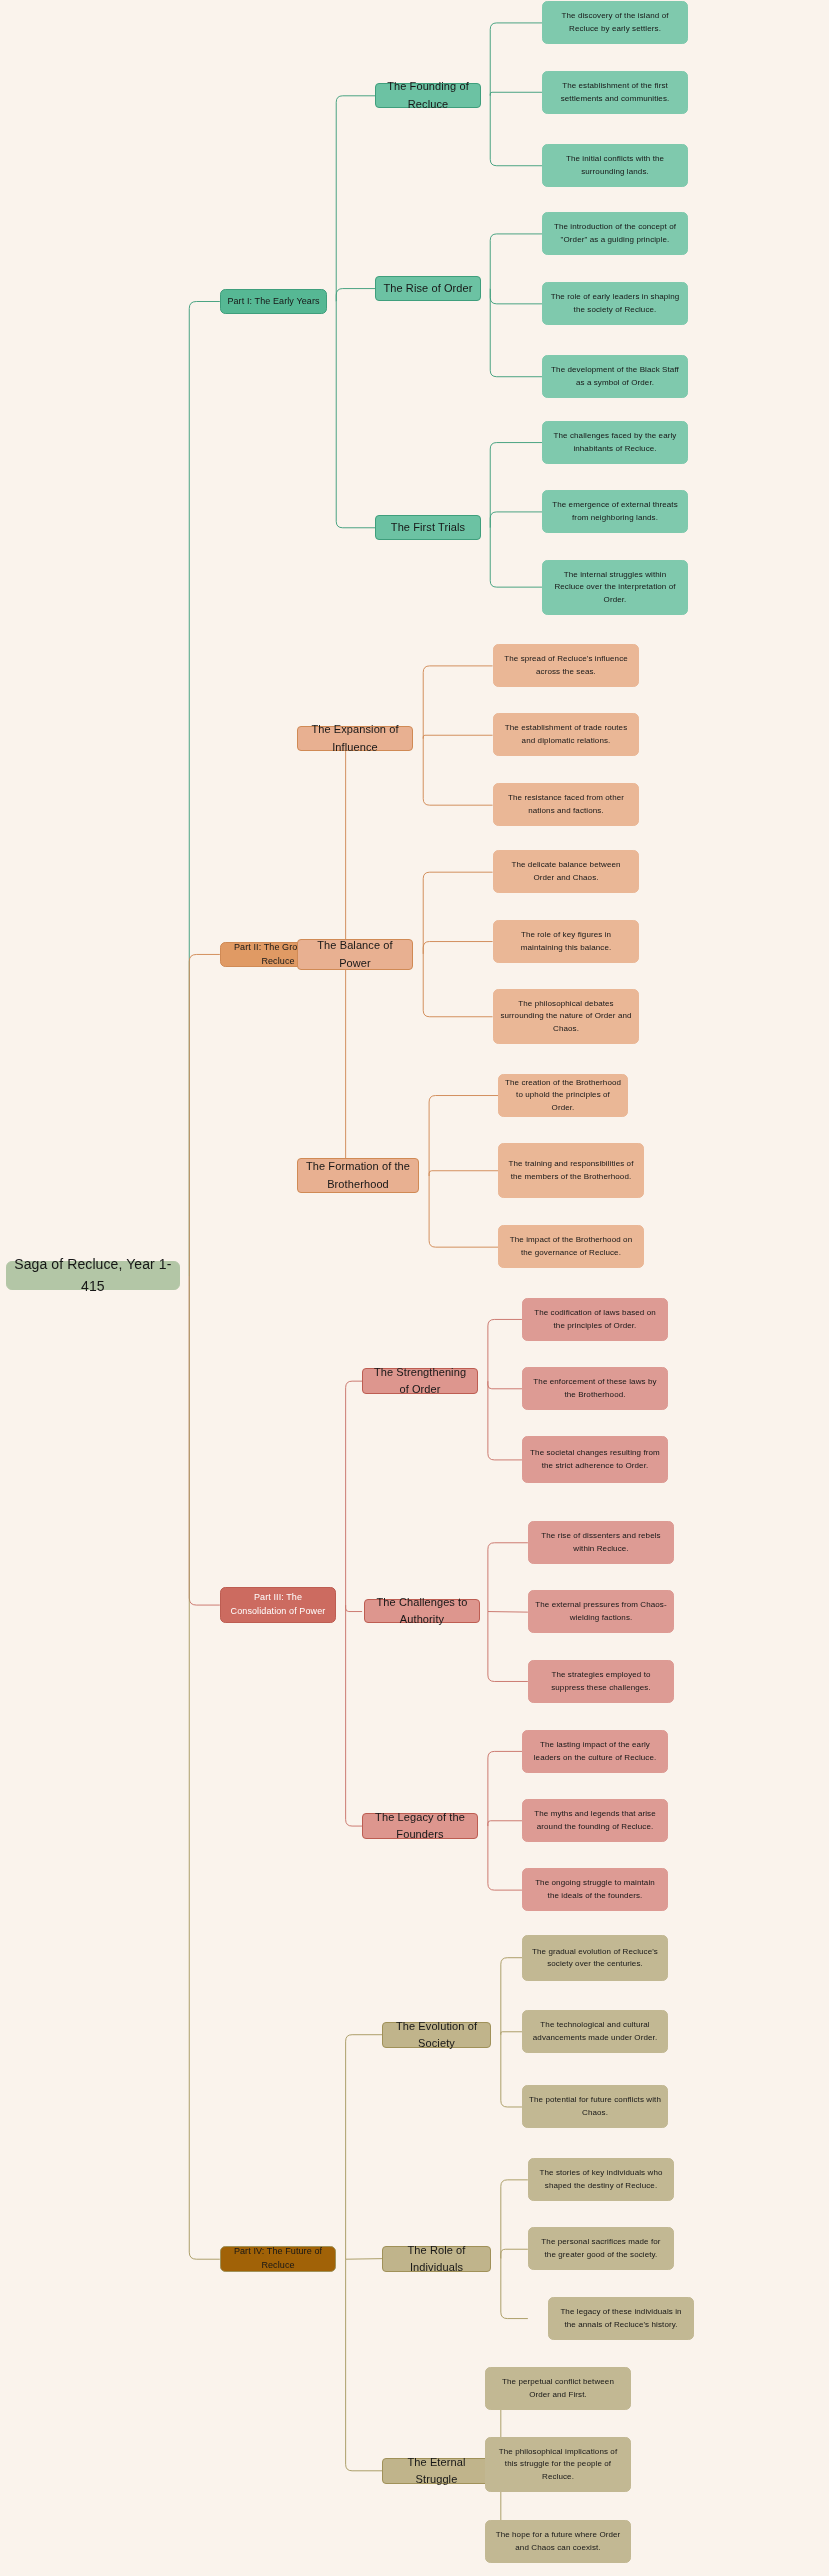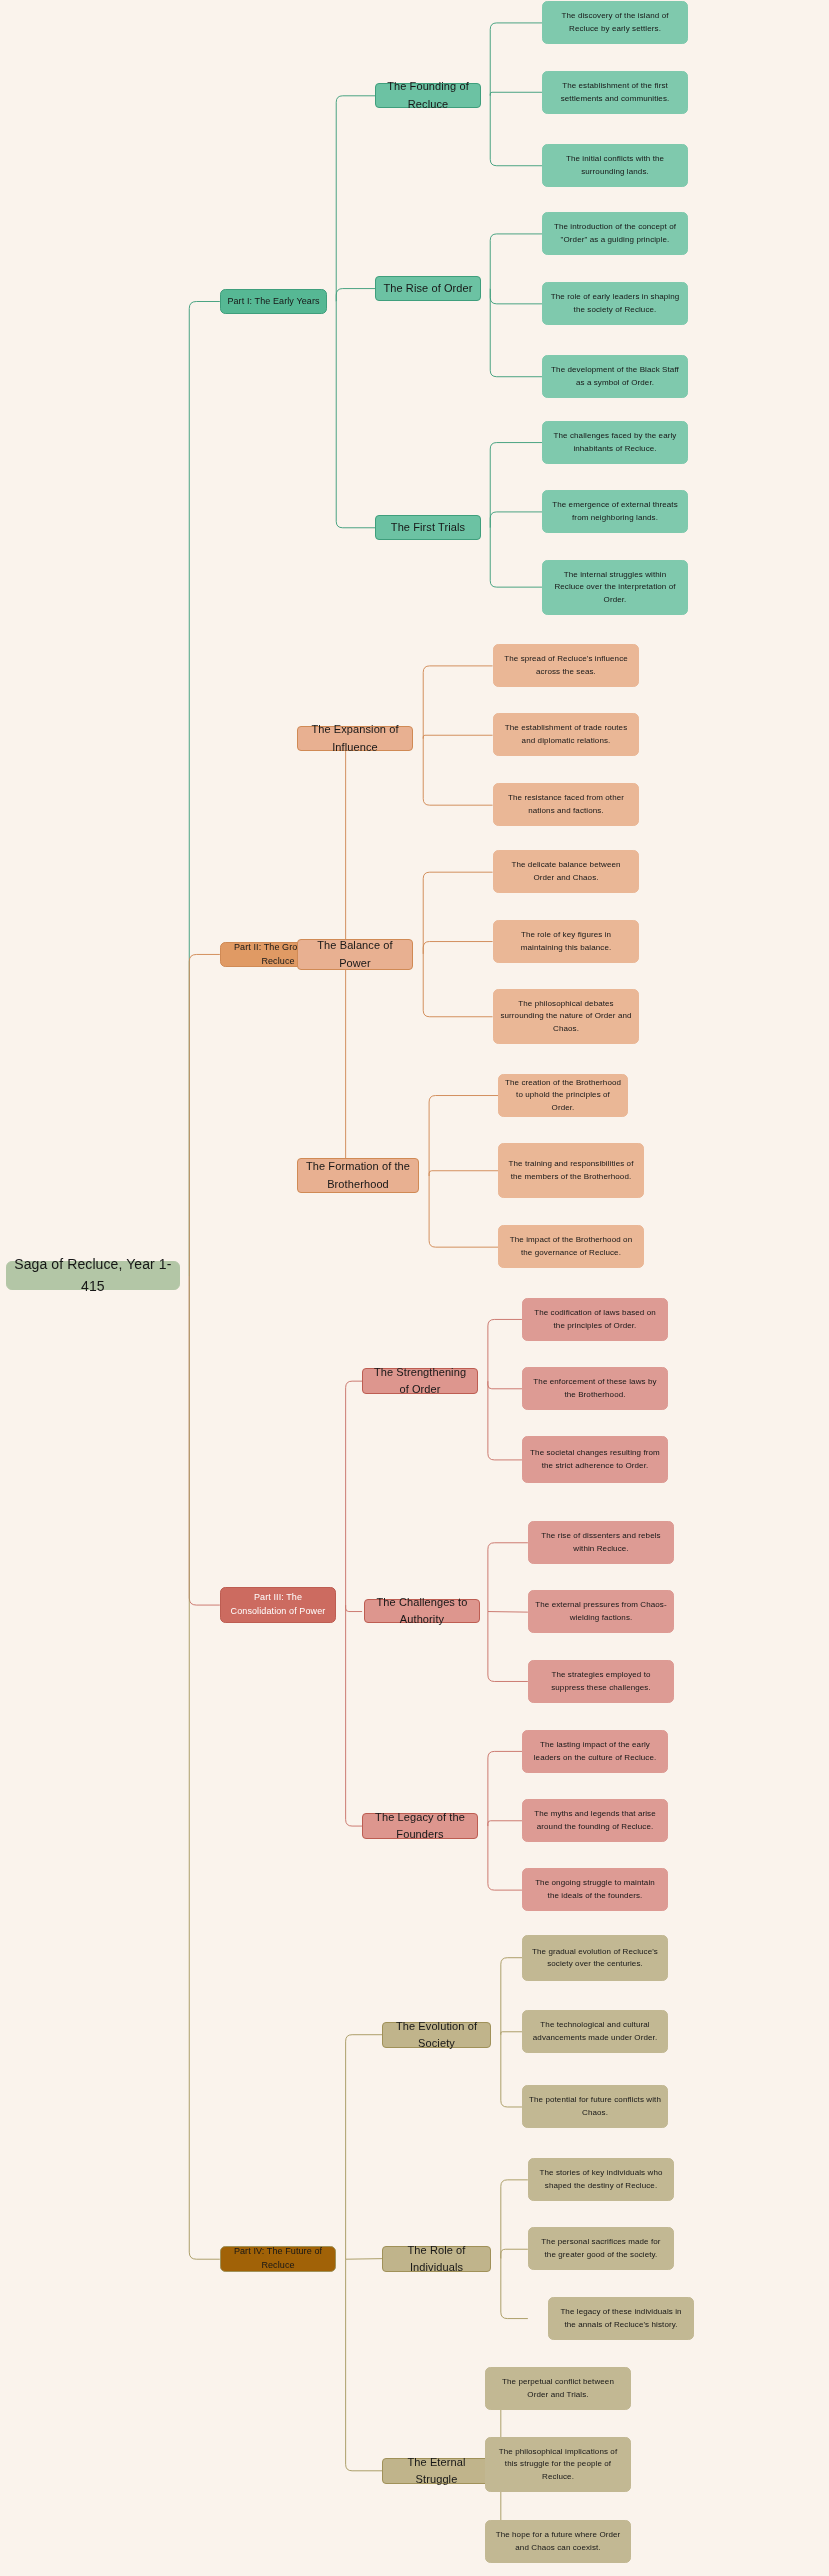--- a/index.html
+++ b/index.html
@@ -266,21 +266,21 @@
       <div class="node node-leaf" style="left: 528px; top: 2227px; width: 146px; height: 43px; background: rgb(194, 184, 147); border: 0.6px solid rgb(194, 184, 147); color: rgb(23, 23, 23);">
         <span class="node-label">The personal sacrifices made for the greater good of the society.</span>
       </div>
       <div class="node node-leaf" style="left: 548px; top: 2297px; width: 146px; height: 43px; background: rgb(194, 184, 147); border: 0.6px solid rgb(194, 184, 147); color: rgb(23, 23, 23);">
         <span class="node-label">The legacy of these individuals in the annals of Recluce's history.</span>
       </div>
       <div class="node node-branch" style="left: 382px; top: 2458px; width: 109px; height: 26px; background: rgb(192, 180, 139); border: 0.6px solid rgb(160, 145, 89); color: rgb(23, 23, 23);">
         <span class="node-label">The Eternal Struggle</span>
       </div>
       <div class="node node-leaf" style="left: 485px; top: 2367px; width: 146px; height: 43px; background: rgb(194, 184, 147); border: 0.6px solid rgb(194, 184, 147); color: rgb(23, 23, 23);">
-        <span class="node-label">The perpetual conflict between Order and Trials.</span>
+        <span class="node-label">The perpetual conflict between Order and First.</span>
       </div>
       <div class="node node-leaf" style="left: 485px; top: 2437px; width: 146px; height: 55px; background: rgb(194, 184, 147); border: 0.6px solid rgb(194, 184, 147); color: rgb(23, 23, 23);">
         <span class="node-label">The philosophical implications of this struggle for the people of Recluce.</span>
       </div>
       <div class="node node-leaf" style="left: 485px; top: 2520px; width: 146px; height: 43px; background: rgb(194, 184, 147); border: 0.6px solid rgb(194, 184, 147); color: rgb(23, 23, 23);">
         <span class="node-label">The hope for a future where Order and Chaos can coexist.</span>
       </div>
     </div>
 </div>
 

